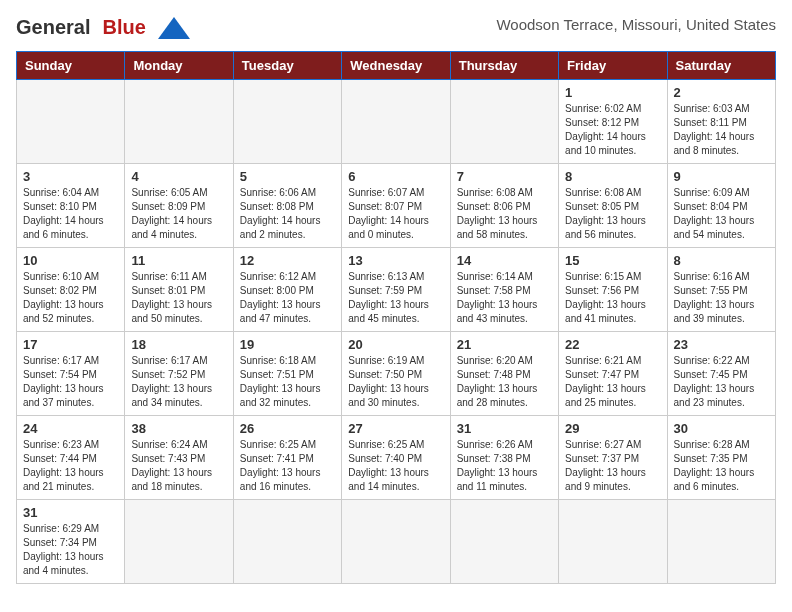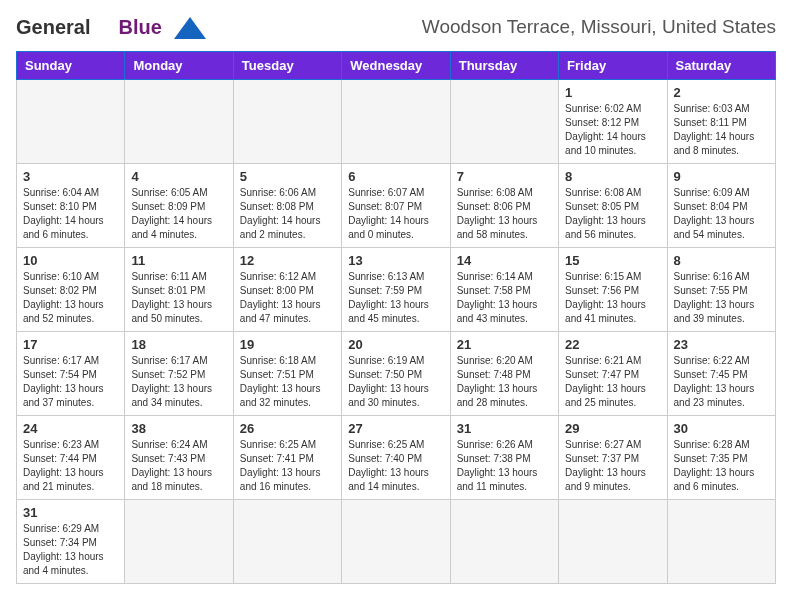--- a/index.html
+++ b/index.html
@@ -24,30 +24,30 @@
     .title-area {
       text-align: right;
     }
     .month-title {
       font-size: 38px;
       font-weight: normal;
       color: #333;
       line-height: 1.1;
     }
     .location-title {
-      font-size: 19px;
+      font-size: 15px;
       color: #555;
     }
     .calendar-table {
       width: 100%;
       border-collapse: collapse;
       border: 1px solid #ccc;
     }
     .calendar-table th {
-      background: #6d28d9;
+      background: #7f1d1d;
       color: #fff;
       text-align: left;
       padding: 6px 8px;
       font-size: 13px;
       font-weight: bold;
       border: 1px solid #1a6fd4;
     }
     .calendar-table td {
       border: 1px solid #ccc;
       vertical-align: top;
@@ -72,21 +72,21 @@
       font-size: 10px;
     }
   </style>
 </head>
 <body>
 
 <div class="header-area">
   <div class="logo-area">
     <div style="display:flex; align-items:center; gap:12px;">
       <span style="font-size:20px; font-weight:bold; color:#333;">General</span>
-      <span style="font-size:20px; font-weight:bold; color:#701a75;margin-left:16px;">Blue</span>
+      <span style="font-size:20px; font-weight:bold; color:#b91c1c;">Blue</span>
       <svg width="32" height="22" viewBox="0 0 32 22">
         <polygon points="16,0 32,22 0,22" fill="#1565c0"></polygon>
       </svg>
     </div>
   </div>
   <div class="title-area">
     <div class="location-title">Woodson Terrace, Missouri, United States</div>
   </div>
 </div>
 

